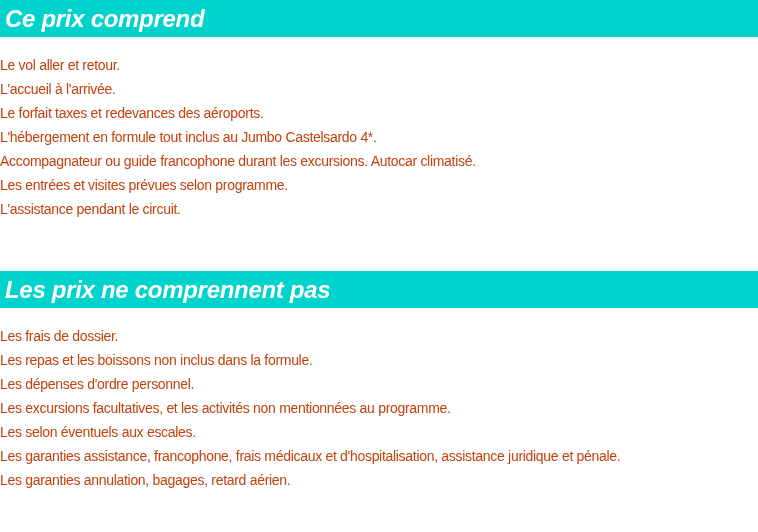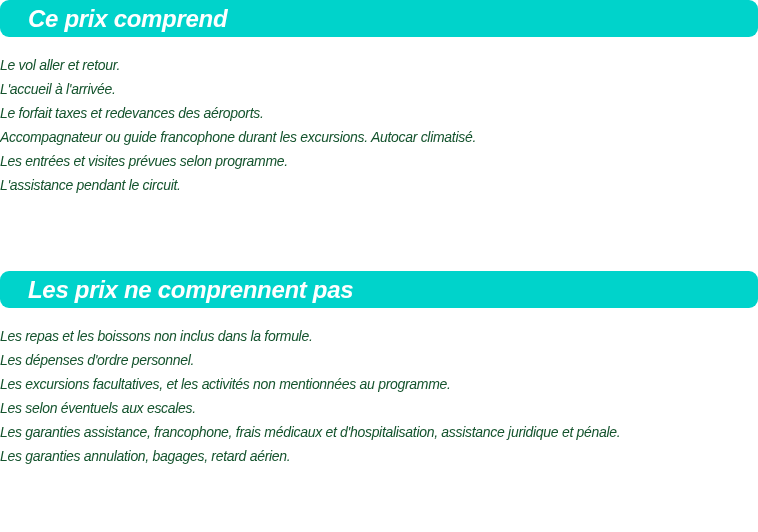--- a/index.html
+++ b/index.html
@@ -14,22 +14,21 @@
       font-family: "Liberation Sans", "DejaVu Sans", sans-serif;
       position: relative;
     }
     .section-header {
       position: absolute;
       left: 0;
       width: 758px;
       height: 37px;
       background: #00d3cb;
       box-sizing: border-box;
-      padding-left: 28px;
-      border-radius: 9px;
+      padding-left: 5px;
     }
     .section-header h2 {
       margin: 0;
       font-size: 24px;
       line-height: 37px;
       font-style: italic;
       font-weight: bold;
       color: #ffffff;
       letter-spacing: -0.3px;
     }
@@ -37,50 +36,51 @@
       position: absolute;
       left: 0;
       margin: 0;
       padding: 0;
       list-style: none;
     }
     .list li {
       font-size: 14px;
       line-height: 24px;
       height: 24px;
-      font-style: italic;
-      color: #14532d;
+      color: #c2410c;
       white-space: nowrap;
       letter-spacing: -0.3px;
     }
     #header-included { top: 0; }
     #list-included { top: 53px; }
     #header-excluded { top: 271px; }
     #list-excluded { top: 324px; }
   </style>
 </head>
 <body>
 
 <div class="section-header" id="header-included">
   <h2>Ce prix comprend</h2>
 </div>
 
 <ul class="list" id="list-included">
   <li>Le vol aller et retour.</li>
   <li>L'accueil à l'arrivée.</li>
   <li>Le forfait taxes et redevances des aéroports.</li>
+  <li>L'hébergement en formule tout inclus au Jumbo Castelsardo 4*.</li>
   <li>Accompagnateur ou guide francophone durant les excursions. Autocar climatisé.</li>
   <li>Les entrées et visites prévues selon programme.</li>
   <li>L'assistance pendant le circuit.</li>
 </ul>
 
 <div class="section-header" id="header-excluded">
   <h2>Les prix ne comprennent pas</h2>
 </div>
 
 <ul class="list" id="list-excluded">
+  <li>Les frais de dossier.</li>
   <li>Les repas et les boissons non inclus dans la formule.</li>
   <li>Les dépenses d'ordre personnel.</li>
   <li>Les excursions facultatives, et les activités non mentionnées au programme.</li>
   <li>Les selon éventuels aux escales.</li>
   <li>Les garanties assistance, francophone, frais médicaux et d'hospitalisation, assistance juridique et pénale.</li>
   <li>Les garanties annulation, bagages, retard aérien.</li>
 </ul>
 
 </body></html>

